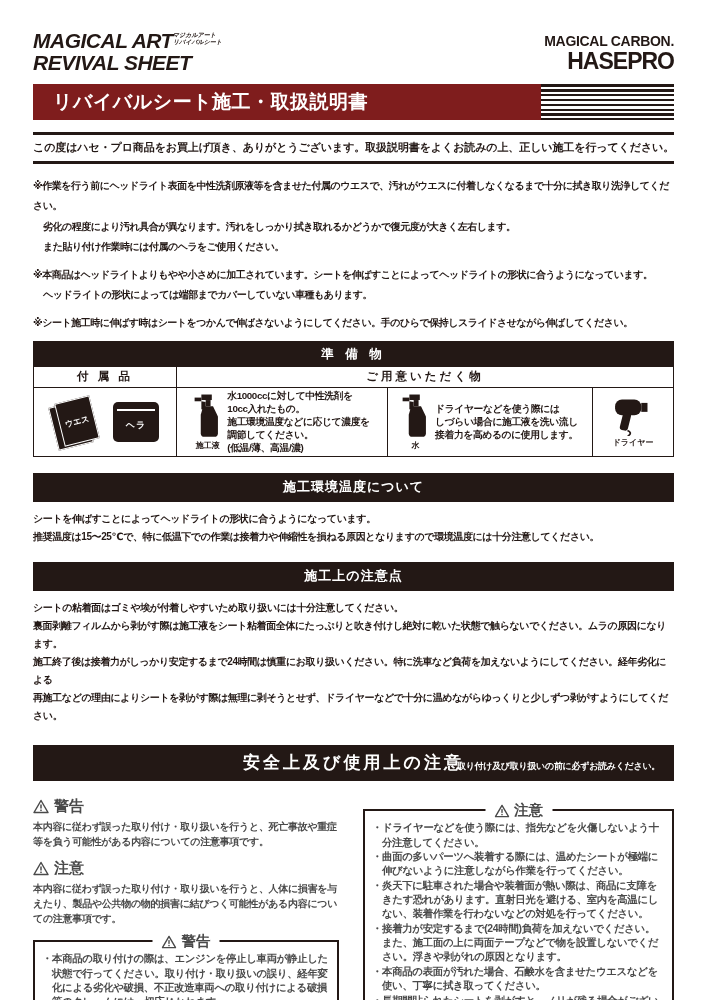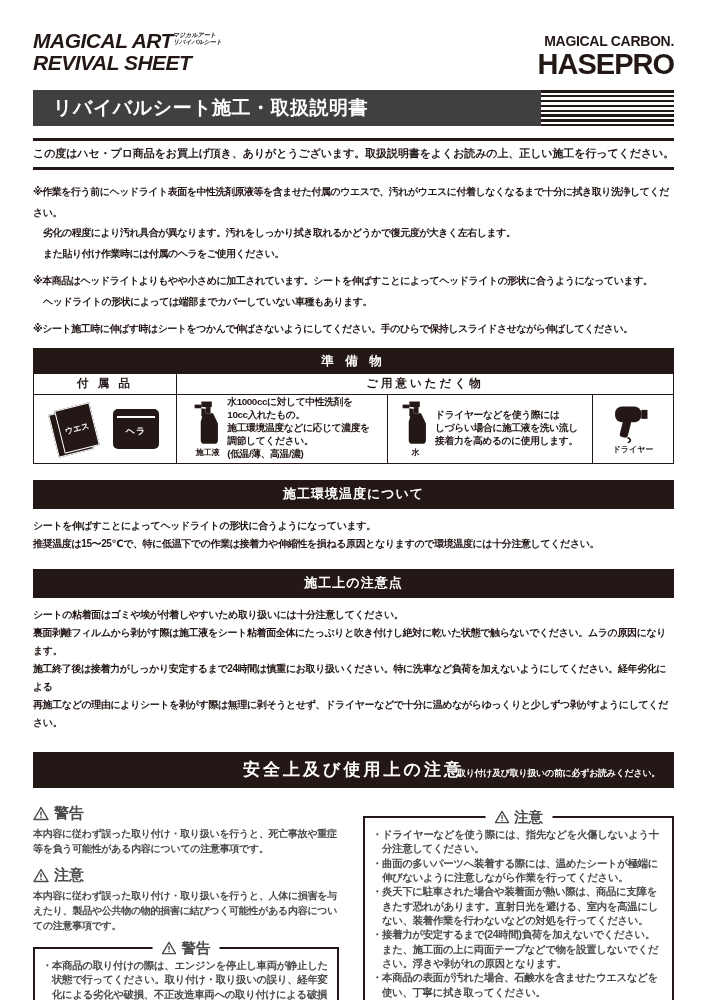--- a/index.html
+++ b/index.html
@@ -11,24 +11,24 @@
   .page { width:641px; margin:0 33px; position:relative; }
 
   
   .hdr { display:flex; justify-content:space-between; align-items:flex-start; padding-top:30px; }
   .logo-left { font-style:italic; font-weight:bold; line-height:1.05; }
   .logo-left .row1 { display:flex; align-items:flex-start; }
   .logo-big { font-size:21px; letter-spacing:-0.5px; }
   .logo-small { font-size:6px; line-height:1.2; font-style:italic; font-weight:bold; margin-top:2px; }
   .logo-right { text-align:right; font-weight:bold; line-height:1.1; padding-top:4px; }
   .logo-right .mc { font-size:14px; letter-spacing:-0.3px; }
-  .logo-right .hp { font-size:29px; letter-spacing:-1px; }
-
-  
-  .titlebar { margin-top:9px; height:36px; background:#404040; position:relative; display:flex; align-items:center;font-family:Liberation Serif, serif; }
+  .logo-right .hp { font-size:23px; letter-spacing:-1px; }
+
+  
+  .titlebar { margin-top:9px; height:36px; background:#7f1d1d; position:relative; display:flex; align-items:center;font-family:Liberation Serif, serif; }
   .titlebar .t { color:#fff; font-weight:bold; font-size:19px; padding-left:20px; letter-spacing:0.5px; }
   .stripes { position:absolute; right:0; top:0; bottom:0; width:133px;
     background:repeating-linear-gradient(to bottom,#231815 0 2.6px,#ffffff 2.6px 4.9px); }
 
   
   .greet { margin-top:12px; border-top:3.5px solid #231815; border-bottom:3.5px solid #231815;
     padding:5px 0 6px; font-weight:bold; font-size:11px; letter-spacing:-0.2px;
     text-align:justify; text-align-last:justify; white-space:nowrap; overflow:hidden; }
 
   

